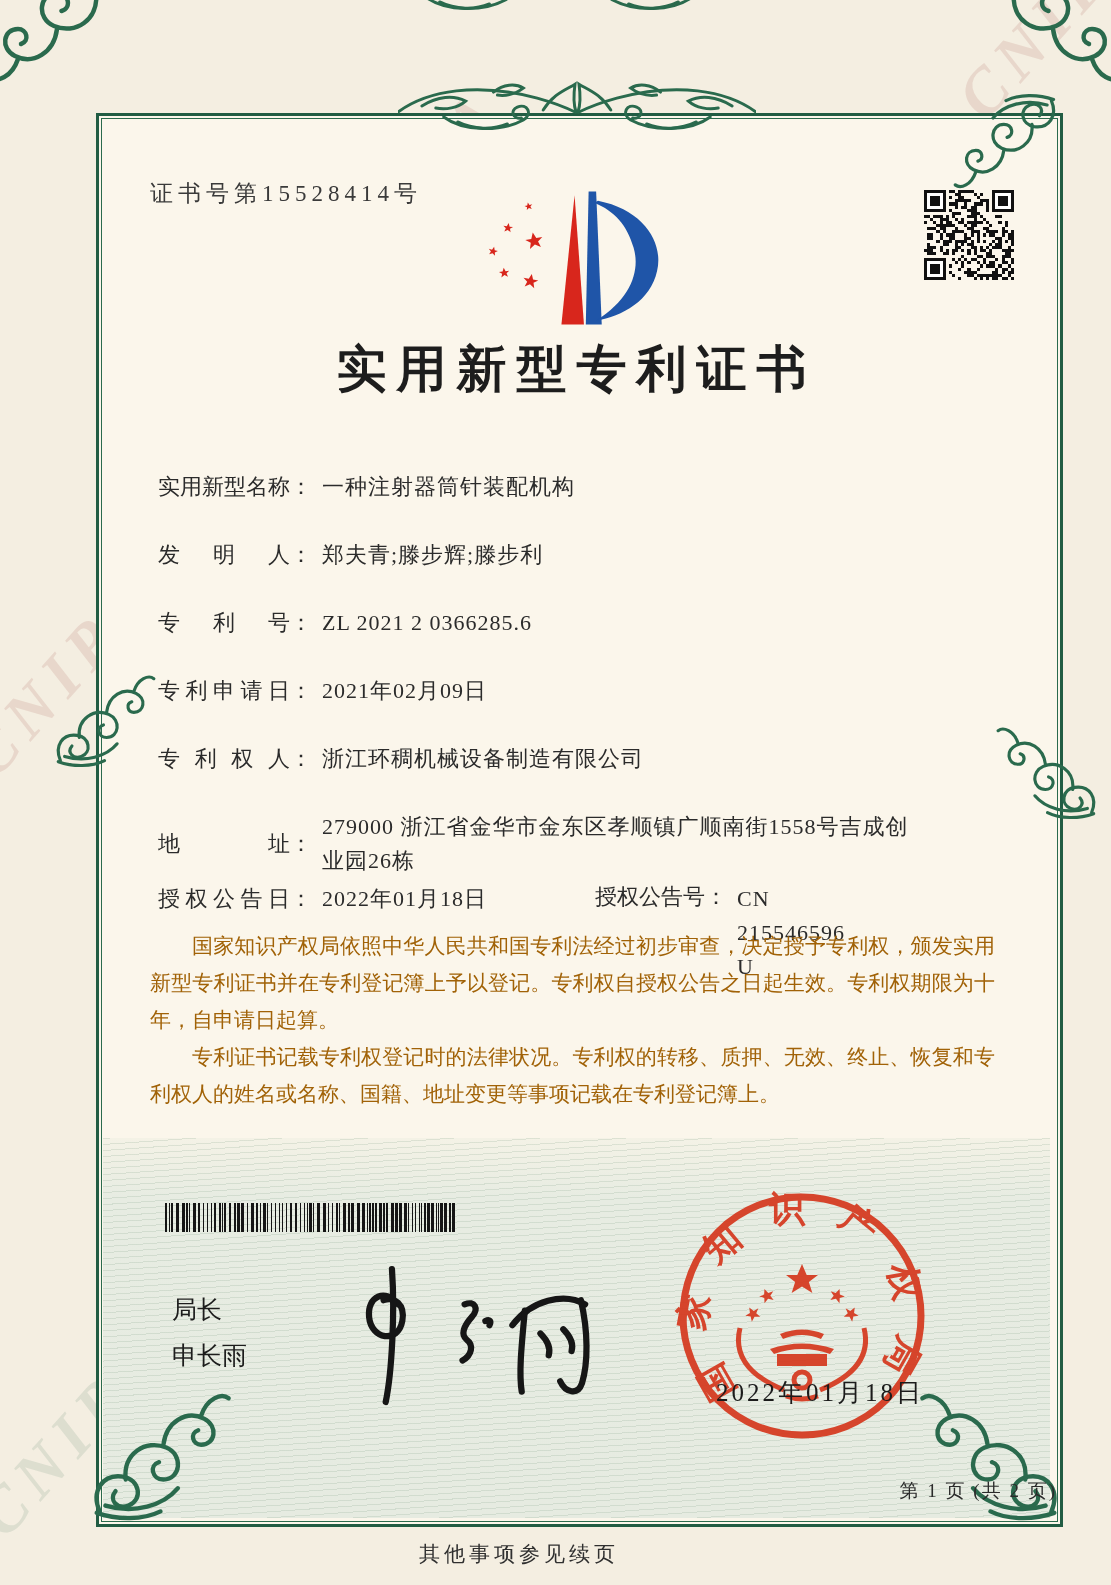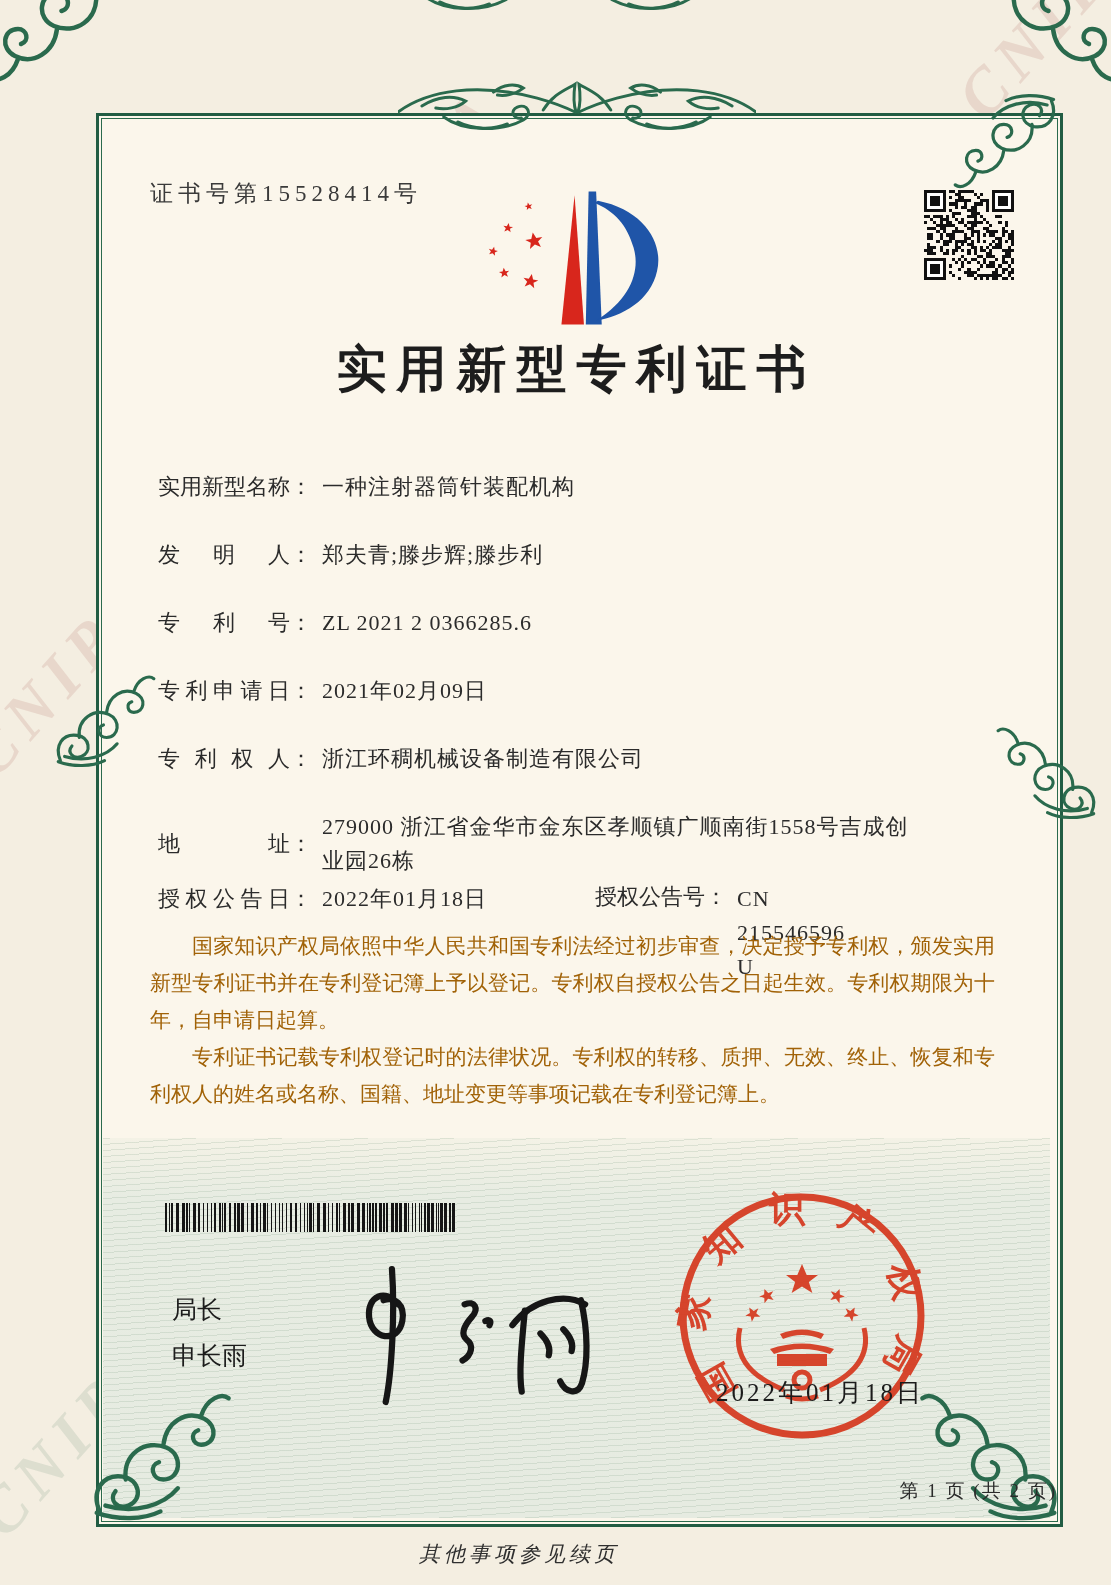--- a/index.html
+++ b/index.html
@@ -33,21 +33,21 @@
   .frow{position:absolute;left:0;display:flex;align-items:center;}
   .flabel{display:inline-block;width:132px;text-align:justify;text-align-last:justify;white-space:nowrap;}
   .fcolon{display:inline-block;}
   .fvalue{display:inline-block;margin-left:10px;max-width:620px;line-height:34px;letter-spacing:1px;}
   .grant-no-group{position:absolute;left:437px;top:0;display:flex;}
   .paras{left:150px;top:928px;width:845px;font-size:21px;line-height:37px;text-align:justify;color:#a16207;}
   .paras p{margin:0;text-indent:2em;}
   .director{left:172px;top:1286px;font-family:Liberation Sans, sans-serif;font-size:25px;color:#1c1c1c;line-height:46px;}
   .seal-date{left:716px;top:1376px;font-size:25px;letter-spacing:3px;color:#1b1b1b;z-index:6;}
   .page-info{left:96px;top:1478px;width:961px;text-align:right;font-size:19px;letter-spacing:2px;}
-  .footer-note{left:0;top:1540px;width:1038px;text-align:center;font-size:21px;letter-spacing:4px;color:#2f2f2f;font-style:italic;}
+  .footer-note{left:0;top:1540px;width:1038px;text-align:center;font-size:21px;letter-spacing:4px;color:#2f2f2f;}
   
   .wm{
     font-size:64px;font-weight:bold;font-style:italic;letter-spacing:10px;
     color:rgba(206,163,152,.30);transform:rotate(-48deg);z-index:1;pointer-events:none;
     font-family:"Liberation Serif","DejaVu Serif",serif;
   }
   .wm.green{color:rgba(150,175,155,.25);}
   
   svg{display:block;}
   .flr{color:#2a6a4d;}

